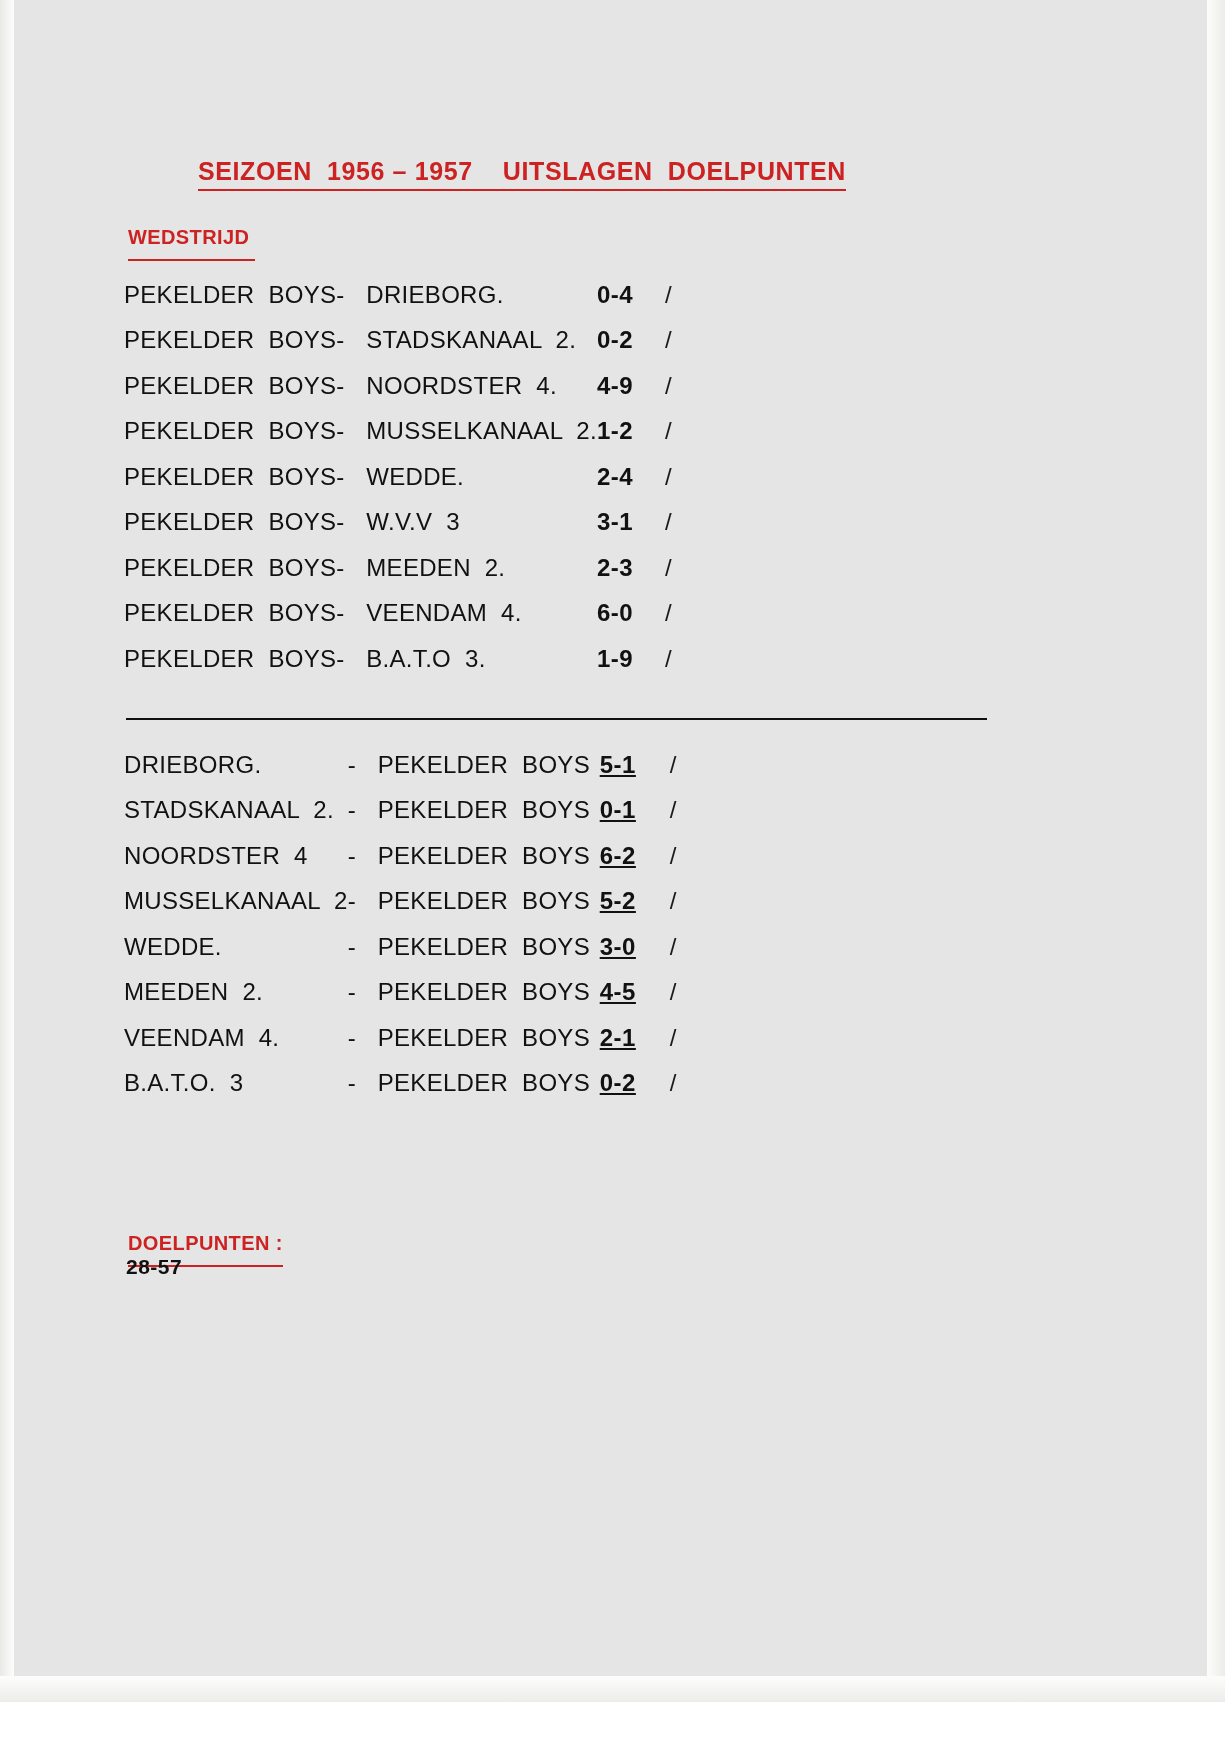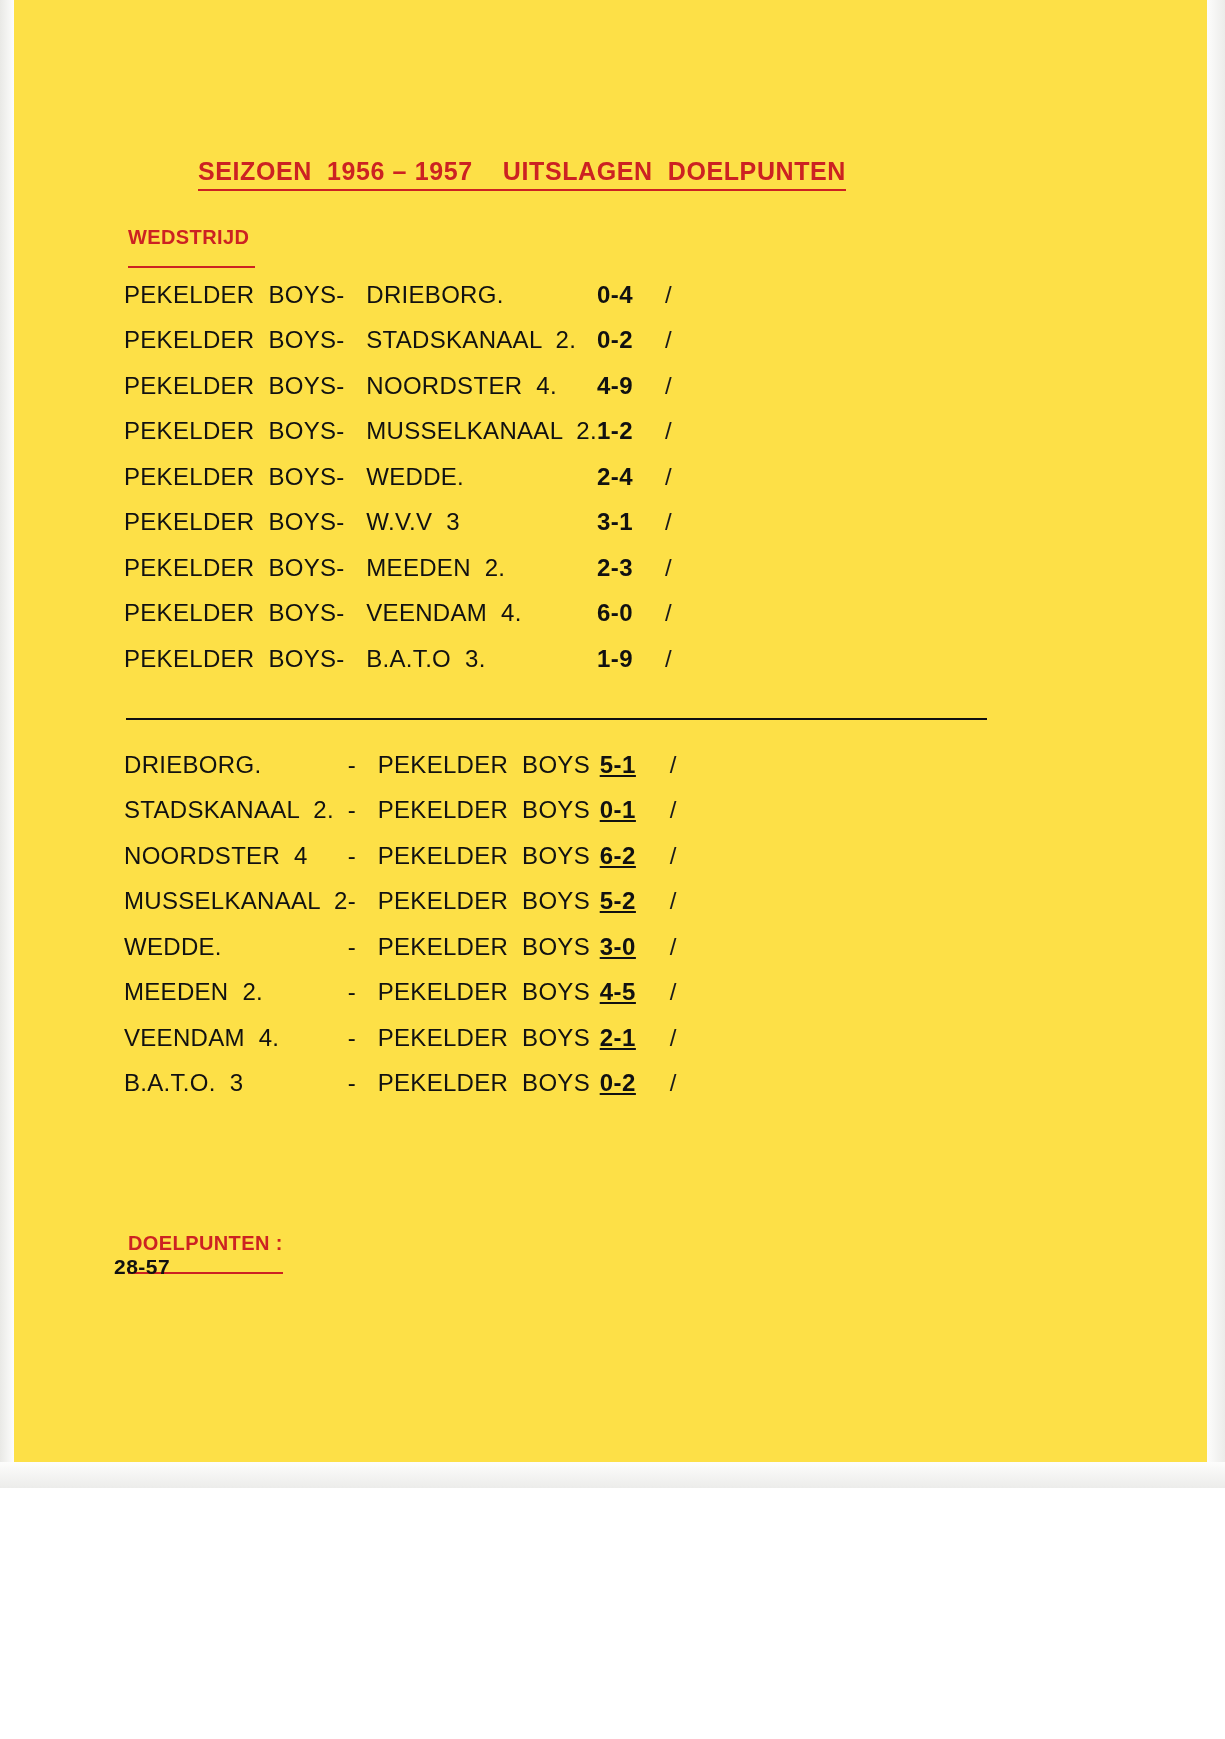--- a/index.html
+++ b/index.html
@@ -6,22 +6,22 @@
     margin: 0;
     padding: 0;
     background: #ffffff;
   }
   body {
     font-family: "Liberation Sans", sans-serif;
   }
   .page {
     position: relative;
     width: 1225px;
-    height: 1488px;
-    background: #fde047;
+    height: 1702px;
+    background: #e5e5e5;
     overflow: hidden;
   }
   
   .paper-edge-left {
     position: absolute;
     left: 0; top: 0;
     width: 14px; height: 100%;
     background: linear-gradient(to right, #e9e9e6 0%, #fdfdfc 100%);
   }
   .paper-edge-right {
@@ -60,21 +60,21 @@
 
   
   .section-heading {
     position: absolute;
     font-size: 20px;
     font-weight: bold;
     color: #cc2222;
     letter-spacing: 0.4px;
     white-space: pre;
     border-bottom: 2.2px solid #cc2222;
-    padding-bottom: 18px;
+    padding-bottom: 11px;
     line-height: 1.1;
   }
   #wedstrijd-heading { left: 128px; top: 226px; }
   #doelpunten-heading { left: 128px; top: 1188px; margin-top: 44px; }
 
   
   .match-table {
     position: absolute;
     border-collapse: collapse;
     font-size: 24px;
@@ -108,21 +108,21 @@
     left: 126px;
     top: 718px;
     width: 861px;
     height: 0;
     border-top: 2.4px solid #101010;
   }
 
   
   .total-value {
     position: absolute;
-    left: 114px;
+    left: 126px;
     top: 1255px;
     font-size: 21px;
     font-weight: bold;
     color: #111111;
     letter-spacing: 0.5px;
     white-space: pre;
   }
 </style>
 </head>
 <body>

